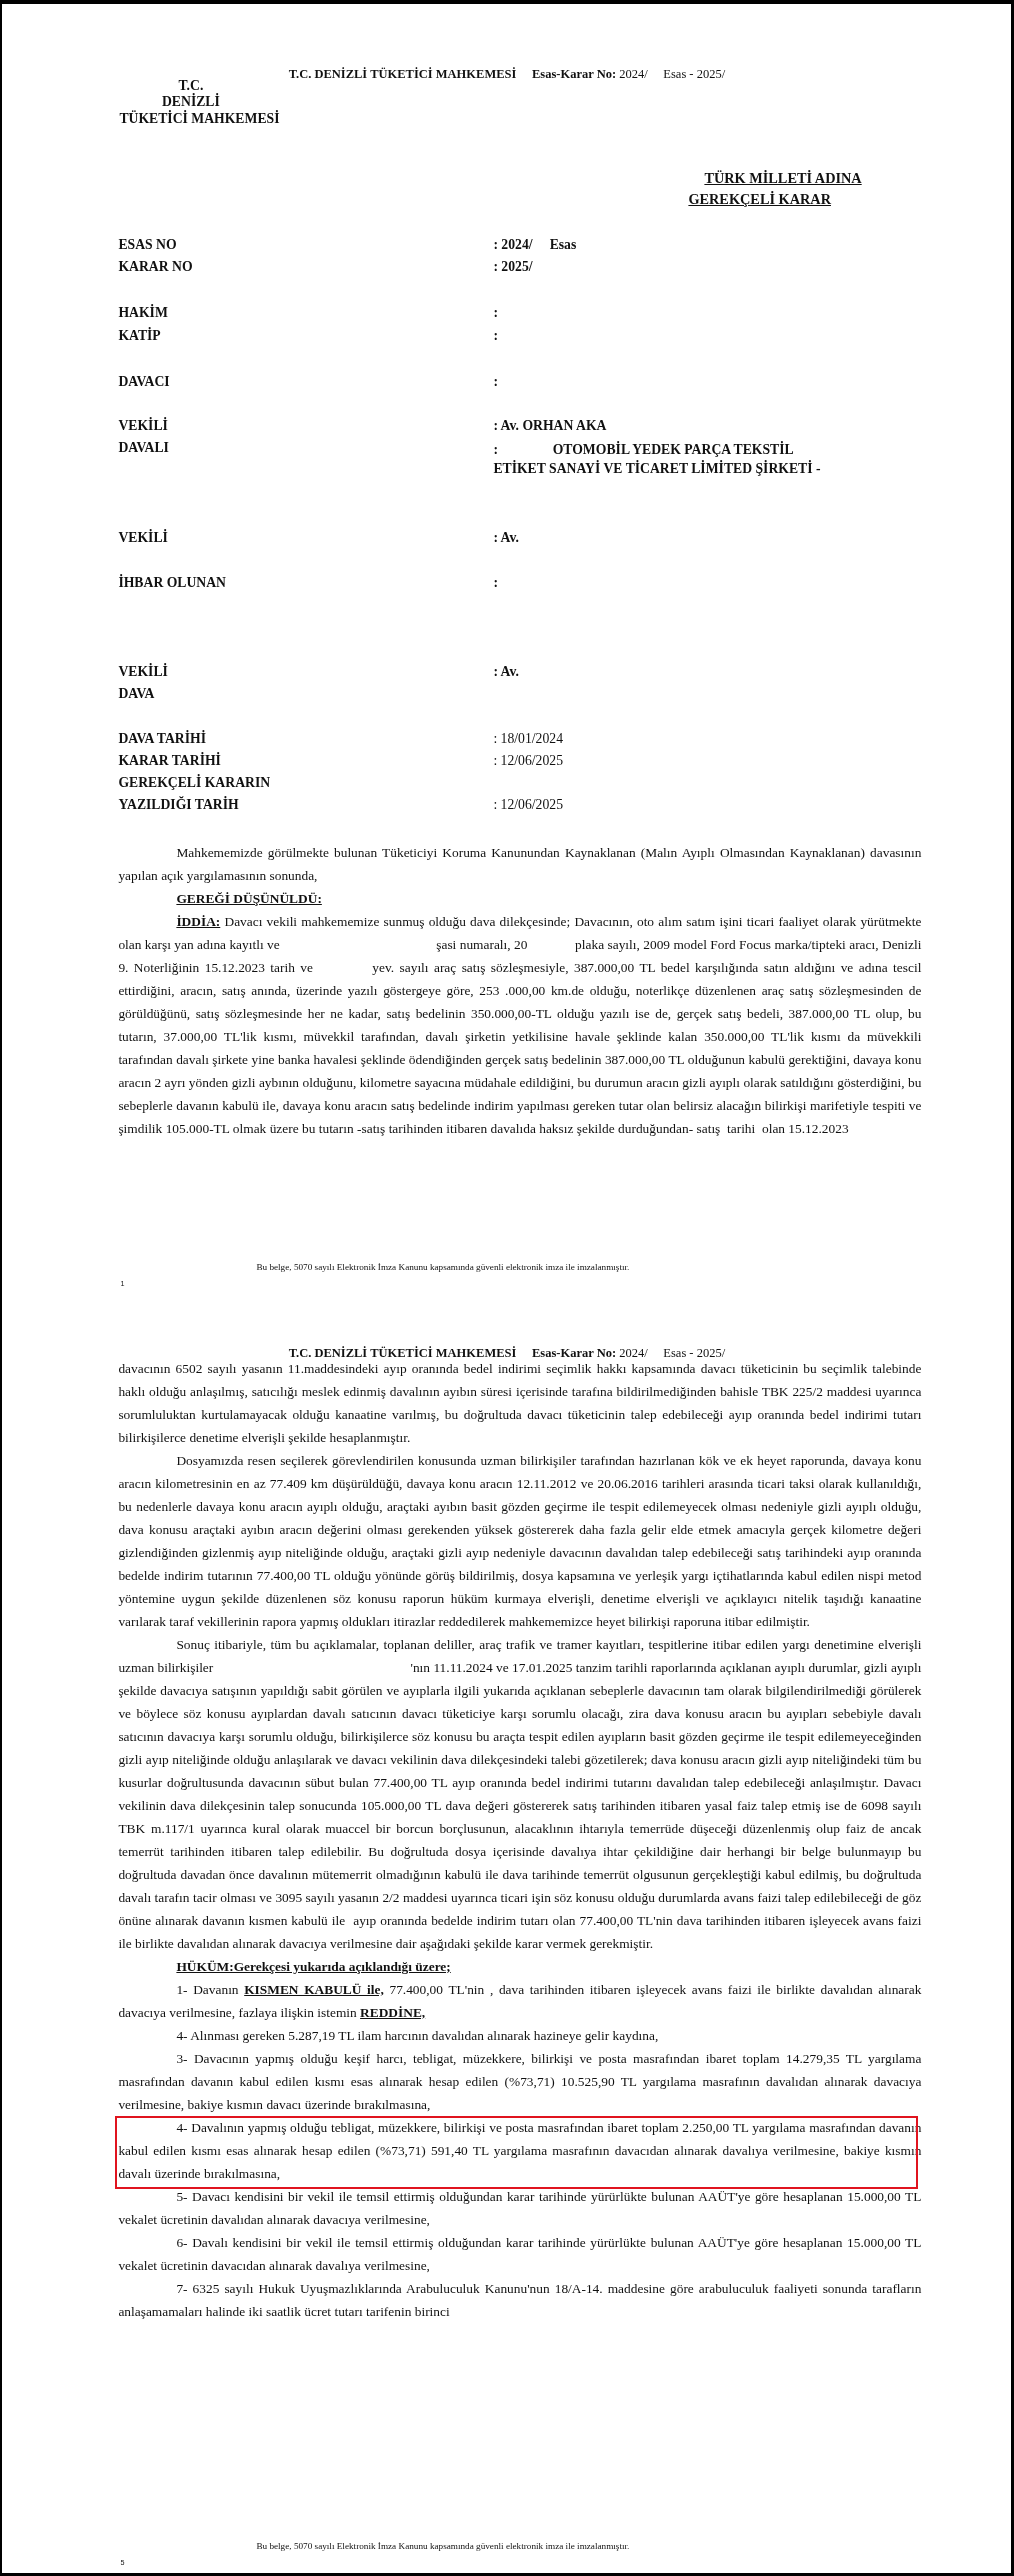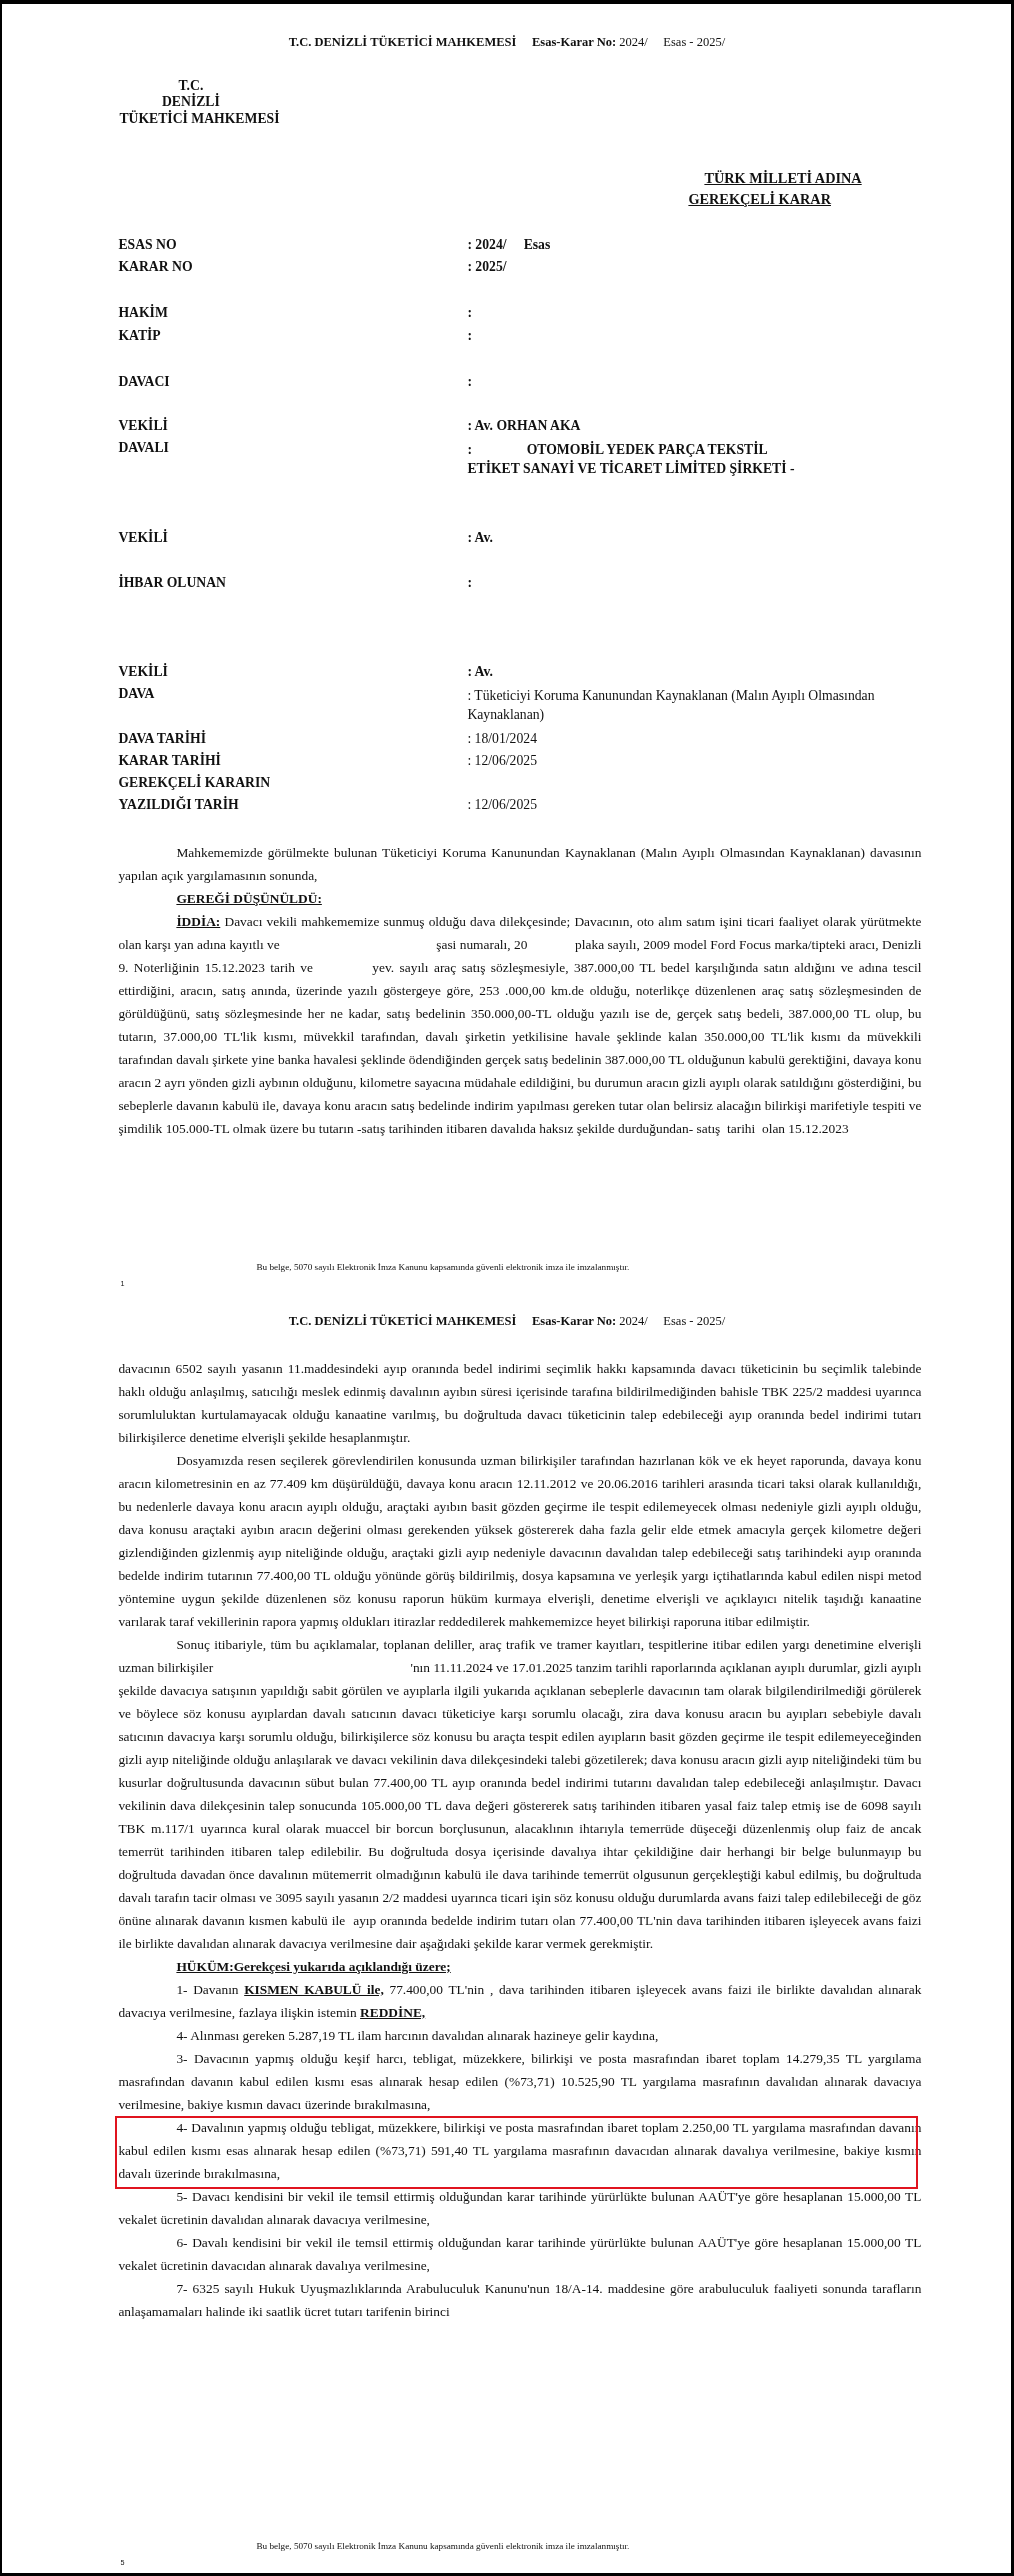--- a/index.html
+++ b/index.html
@@ -3,26 +3,26 @@
 <meta charset="utf-8">
 <style>
   html, body { margin: 0; padding: 0; background: #000; }
   body { width: 1014px; height: 2576px; position: relative; overflow: hidden; }
   .sheet {
     position: absolute; left: 2.4px; top: 3.6px; width: 1009px; height: 2569px;
     background: #fff; color: #111;
     font-family: "Liberation Serif", "DejaVu Serif", serif;
   }
   .abs { position: absolute; white-space: nowrap; }
-  .run-header { font-size: 12.5px; font-weight: bold; left: 0; width: 1009px; text-align: center; }
+  .run-header { font-size: 12.5px; font-weight: bold; left: 0; width: 1009px; text-align: center; margin-top: 32px; }
   .run-header .pl { font-weight: normal; }
   .court-block { left: 117px; top: 74px; width: 143px; text-align: center; font-size: 13.7px; font-weight: bold; line-height: 16.7px; }
   .title-right { font-size: 14.3px; font-weight: bold; text-decoration: underline; }
   .lbl { font-size: 13.7px; font-weight: bold; left: 116px; }
-  .val { font-size: 13.7px; font-weight: bold; left: 465px; }
+  .val { font-size: 13.7px; font-weight: bold; left: 491px; }
   .val.n { font-weight: normal; }
   .valwrap { white-space: normal; width: 442px; line-height: 19px; }
   .body {
     position: absolute; left: 116px; width: 803px;
     font-size: 13.4px; line-height: 23px; text-align: justify;
   }
   .body p { margin: 0; }
   .ind { text-indent: 58px; }
   .u { text-decoration: underline; font-weight: bold; }
   .footer-note { font-size: 9.2px; left: 0; width: 881px; text-align: center; }
@@ -69,21 +69,20 @@
 
   <div class="abs lbl" style="top:526px;">VEKİLİ</div>
   <div class="abs val" style="top:526px;">: Av.</div>
 
   <div class="abs lbl" style="top:571px;">İHBAR OLUNAN</div>
   <div class="abs val" style="top:571px;">:</div>
 
   <div class="abs lbl" style="top:660px;">VEKİLİ</div>
   <div class="abs val" style="top:660px;">: Av.</div>
   <div class="abs lbl" style="top:682px;">DAVA</div>
-  <div class="abs val n valwrap" style="top:682px;width:418px;">: Tüketiciyi Koruma Kanunundan Kaynaklanan (Malın Ayıplı Olmasından Kaynaklanan)</div>
   <div class="abs lbl" style="top:727px;">DAVA TARİHİ</div>
   <div class="abs val n" style="top:727px;">: 18/01/2024</div>
   <div class="abs lbl" style="top:749px;">KARAR TARİHİ</div>
   <div class="abs val n" style="top:749px;">: 12/06/2025</div>
   <div class="abs lbl" style="top:771px;">GEREKÇELİ KARARIN</div>
   <div class="abs lbl" style="top:793px;">YAZILDIĞI TARİH</div>
   <div class="abs val n" style="top:793px;">: 12/06/2025</div>
 
   <div class="body" style="top:837px;">
     <p class="ind">Mahkememizde görülmekte bulunan Tüketiciyi Koruma Kanunundan Kaynaklanan (Malın Ayıplı Olmasından Kaynaklanan) davasının yapılan açık yargılamasının sonunda,</p>

